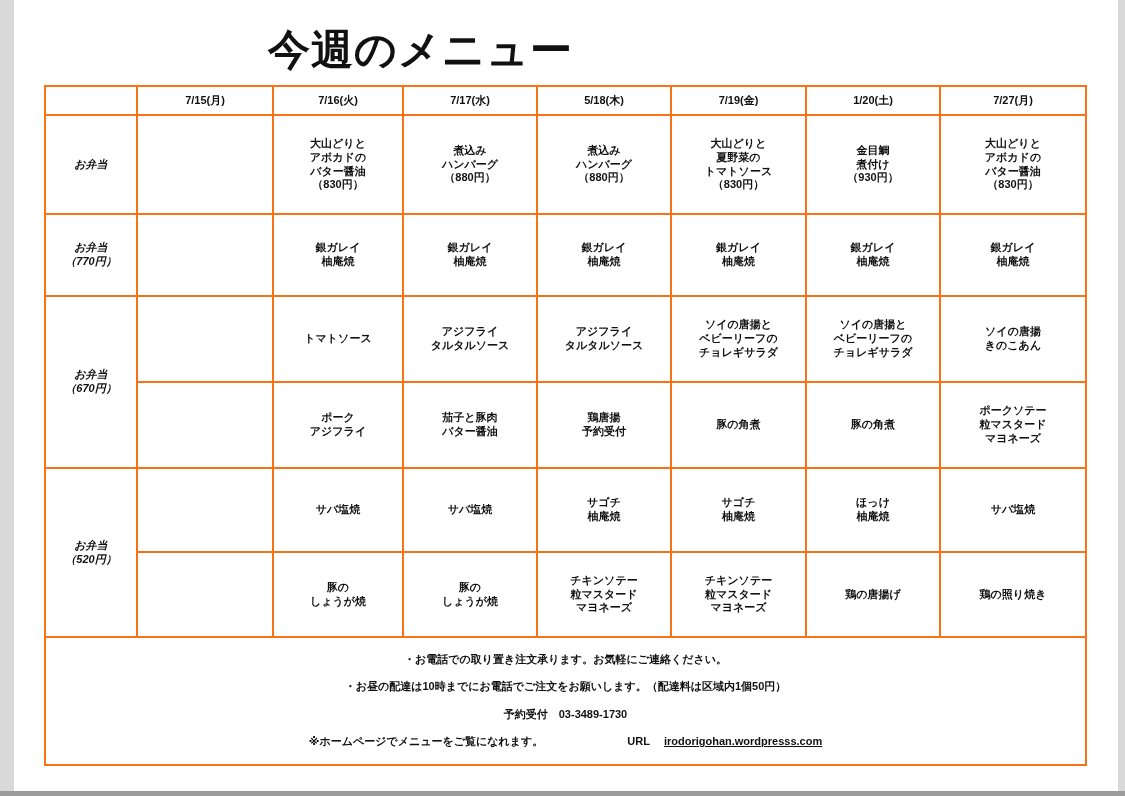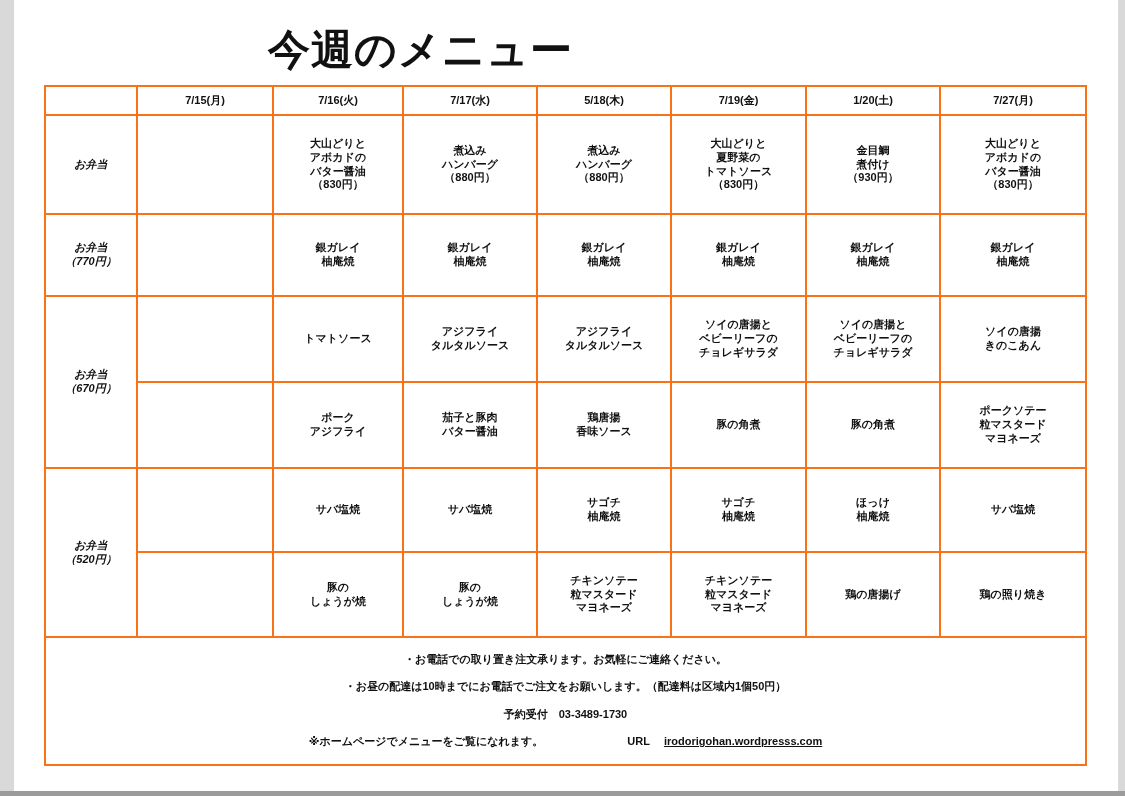--- a/index.html
+++ b/index.html
@@ -135,21 +135,21 @@
     <td>ソイの唐揚
 きのこあん</td>
   </tr>
   <tr class="r4 sub">
     <td></td>
     <td>ポーク
 アジフライ</td>
     <td>茄子と豚肉
 バター醤油</td>
     <td>鶏唐揚
-香味ソース</td>
+予約受付</td>
     <td>豚の角煮</td>
     <td>豚の角煮</td>
     <td>ポークソテー
 粒マスタード
 マヨネーズ</td>
   </tr>
   <tr class="r5">
     <td class="lbl" rowspan="2">お弁当
 （520円）</td>
     <td></td>

